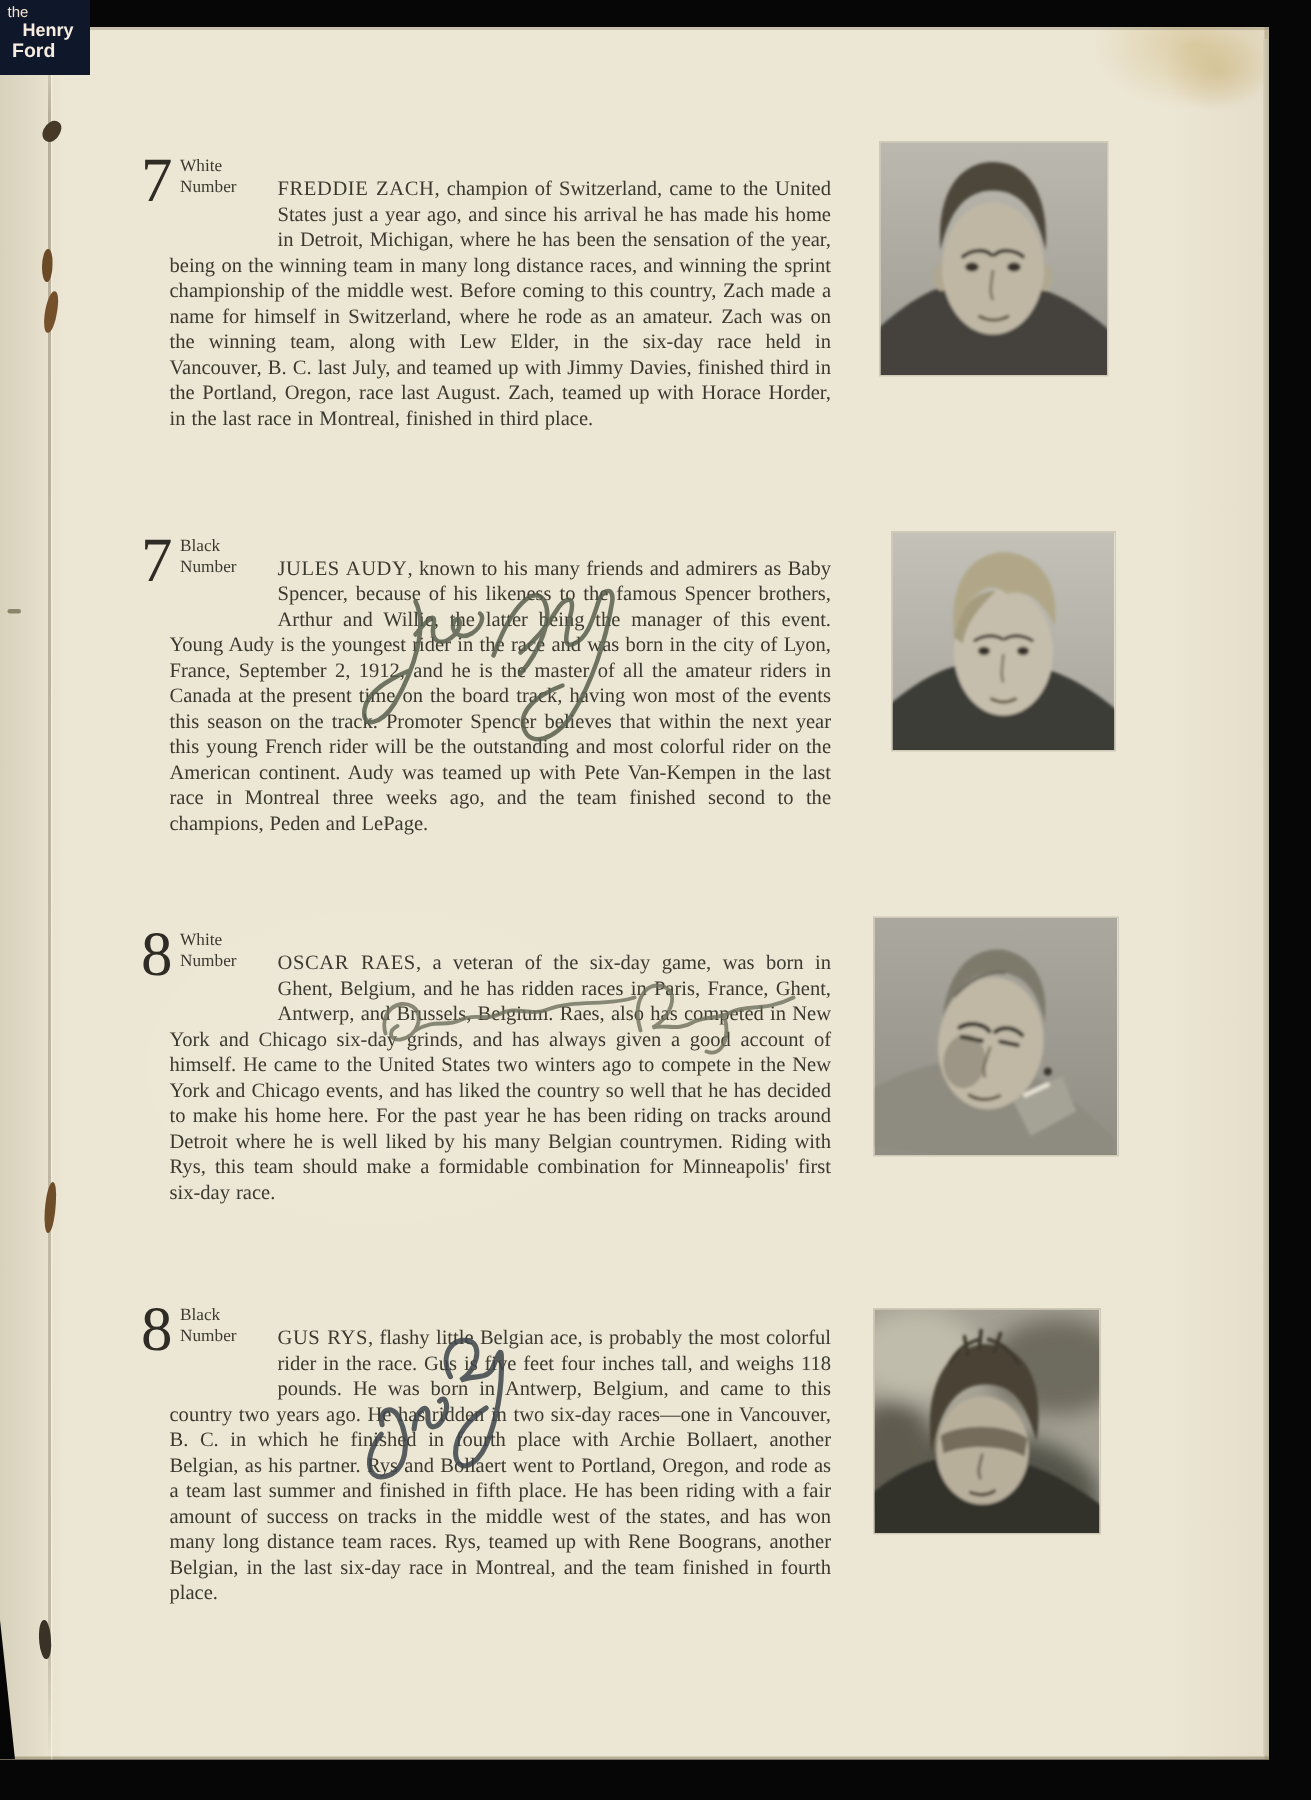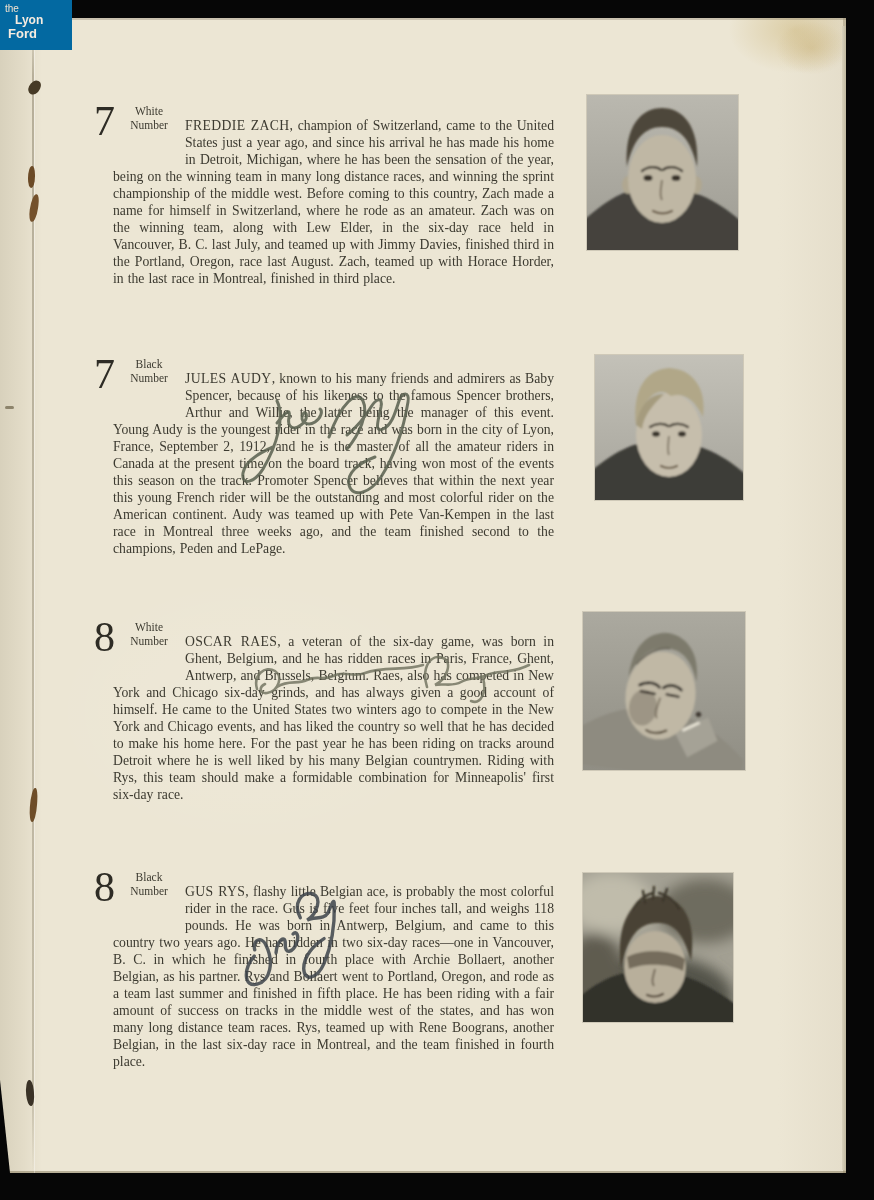--- a/index.html
+++ b/index.html
@@ -15,29 +15,29 @@
                 inset 0 2px 0 rgba(120,110,85,.3);
   }
   .crease{position:absolute;left:32px;top:0;width:2px;height:100%;
     background:linear-gradient(rgba(110,100,75,0),rgba(110,100,75,.4) 5%,rgba(110,100,75,.3) 93%,rgba(110,100,75,0));
     box-shadow:1px 0 0 rgba(255,255,255,.35);}
   .edge-sheets{position:absolute;right:0;top:8px;bottom:3px;width:4px;
     background:linear-gradient(90deg,#d8d1bc,#bfb79e);}
   .corner-cut{position:absolute;left:0;top:1062px;width:10px;height:93px;background:#060606;
     clip-path:polygon(0 0,100% 100%,0 100%);}
   .speck{position:absolute;border-radius:60% 40% 55% 45%;}
-  .badge{position:absolute;left:0;top:0;width:72px;height:50px;background:#0369a1;
+  .badge{position:absolute;left:0;top:0;width:60px;height:50px;background:#0f172a;
     font-family:"Liberation Sans",sans-serif;color:#f6ece0;z-index:9;text-decoration:underline;}
   .badge .the{position:absolute;left:5px;top:3px;font-size:10px;font-weight:normal;color:#f3e3cf;}
   .badge .henry{position:absolute;left:15px;top:13px;font-size:12px;font-weight:bold;}
   .badge .ford{position:absolute;left:8px;top:26px;font-size:13px;font-weight:bold;}
   .rider{position:absolute;left:97px;width:473px;color:#3c3a30;}
   .numblock{float:left;width:88px;height:52px;margin-top:1px;}
   .bignum{float:left;width:26px;font-size:42px;line-height:38px;color:#2e2c25;margin-left:-3px;}
-  .numlabel{float:left;width:58px;font-size:11.5px;line-height:13.5px;text-align:center;
+  .numlabel{float:left;width:58px;font-size:11.5px;line-height:13.5px;text-align:left;
     padding-top:3px;color:#3c3a30;}
   .bio{margin:16px;font-size:13.7px;line-height:17px;text-align:justify;word-spacing:.6px;}
   .rider-name{letter-spacing:.4px;}
   .photo{position:absolute;overflow:hidden;box-shadow:0 0 0 1px rgba(120,115,100,.25);}
   .photo svg{display:block;width:100%;height:100%;}
   .sig{position:absolute;z-index:5;pointer-events:none;}
   .s1{top:83px;} .s2{top:336px;} .s3{top:599px;} .s4{top:849px;}
   .p1{left:587px;top:77px;width:151px;height:155px;}
   .p2{left:595px;top:337px;width:148px;height:145px;}
   .p3{left:583px;top:594px;width:162px;height:158px;}
@@ -239,17 +239,17 @@
         <path d="M52,62 C56,50 66,46 63,56 C60,66 68,66 74,58 C79,51 77,45 73,48"></path>
         <path d="M84,34 C80,18 92,8 102,14 C110,19 102,34 90,38 C98,36 106,42 112,36"></path>
         <path d="M112,36 C118,28 122,22 120,30 C116,48 108,68 96,84 C86,97 72,98 75,84 C78,72 90,64 102,60"></path>
       </g>
     </svg>
 
   </div>
 
   <div class="badge">
     <span class="the">the</span>
-    <span class="henry">Lyon</span>
+    <span class="henry">Henry</span>
     <span class="ford">Ford</span>
   </div>
 
 </div>
 
 </body></html>

